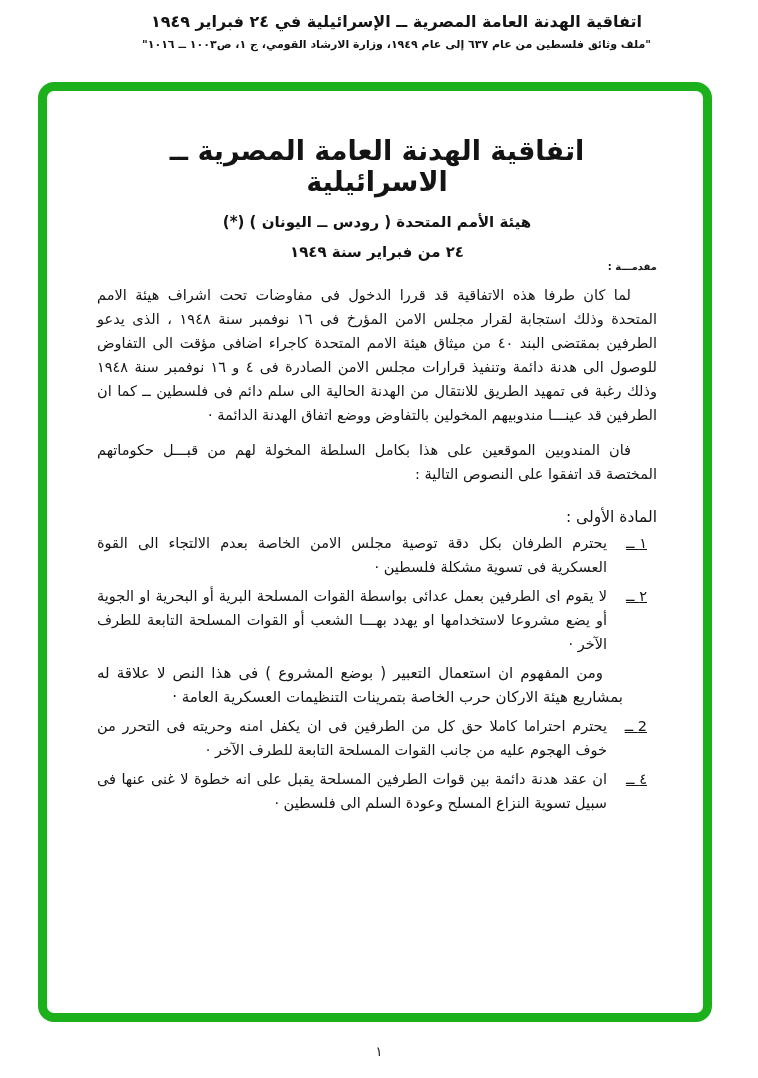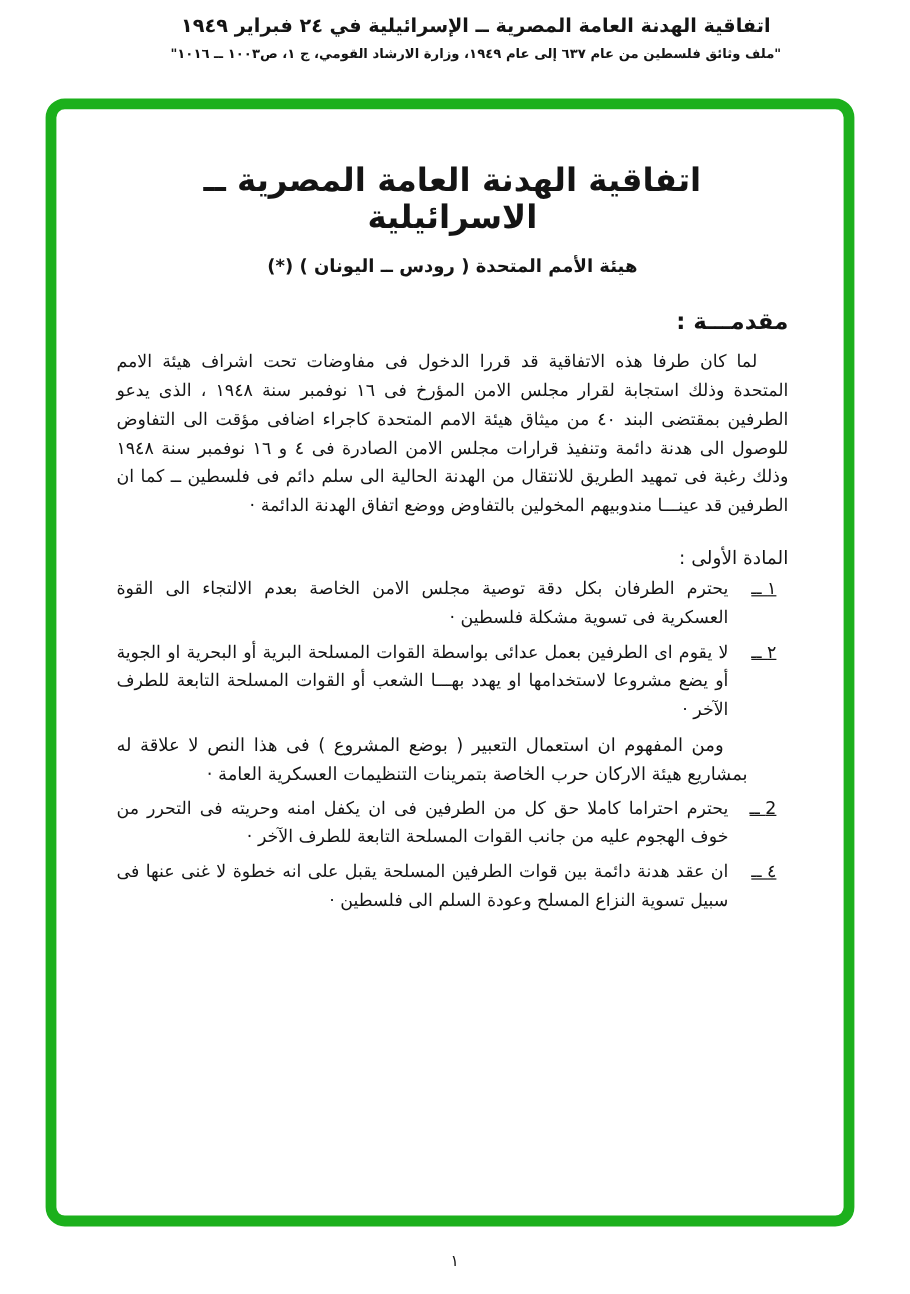--- a/index.html
+++ b/index.html
@@ -19,21 +19,21 @@
     border:9px solid #1cb01c;border-radius:16px;background:#ffffff;
   }
   .content{
     position:absolute;inset:0;padding:26px 46px 20px 50px;overflow:hidden;
   }
   
   .doc-title{margin-top:18px;text-align:center;font-size:27px;font-weight:bold;}
   .doc-subtitle{margin-top:16px;text-align:center;font-size:15px;font-weight:bold;}
   .doc-date{margin-top:12px;text-align:center;font-size:15px;font-weight:bold;}
   
-  .sect-heading{margin-top:26px;font-size:19px;font-weight:bold;}
+  .sect-heading{font-size:10px;font-weight:bold;}
   .para{
     margin-top:11px;font-size:14.5px;line-height:24px;
     text-align:justify;text-justify:inter-word;
   }
   .para.first-indent{text-indent:26px;}
   .article-heading{margin-top:22px;font-size:15.5px;font-weight:normal;}
   
   .item{display:flex;margin-top:5px;padding-right:10px;font-size:14.5px;line-height:24px;}
   .item .num{flex:0 0 40px;white-space:nowrap;font-size:14.5px;text-decoration:underline;}
   .item .txt{flex:1;text-align:justify;text-justify:inter-word;}
@@ -50,23 +50,25 @@
 <div class="top-header">
   <div class="h1">اتفاقية الهدنة العامة المصرية ــ الإسرائيلية في ٢٤ فبراير ١٩٤٩</div>
   <div class="h2">"ملف وثائق فلسطين من عام ٦٣٧ إلى عام ١٩٤٩، وزارة الارشاد القومي، ج ١، ص١٠٠٣ ــ ١٠١٦"</div>
 </div>
 
 <div class="frame">
   <div class="content">
 
     <div class="doc-title">اتفاقية الهدنة العامة المصرية ــ الاسرائيلية</div>
     <div class="doc-subtitle">هيئة الأمم المتحدة ( رودس ــ اليونان ) (*)</div>
+    <div class="doc-date">٢٤ من فبراير سنة ١٩٤٩</div>
 
     <div class="sect-heading">مقدمـــة :</div>
     <div class="para first-indent">لما كان طرفا هذه الاتفاقية قد قررا الدخول فى مفاوضات تحت اشراف هيئة الامم المتحدة وذلك استجابة لقرار مجلس الامن المؤرخ فى ١٦ نوفمبر سنة ١٩٤٨ ، الذى يدعو الطرفين بمقتضى البند ٤٠ من ميثاق هيئة الامم المتحدة كاجراء اضافى مؤقت الى التفاوض للوصول الى هدنة دائمة وتنفيذ قرارات مجلس الامن الصادرة فى ٤ و ١٦ نوفمبر سنة ١٩٤٨ وذلك رغبة فى تمهيد الطريق للانتقال من الهدنة الحالية الى سلم دائم فى فلسطين ــ كما ان الطرفين قد عينـــا مندوبيهم المخولين بالتفاوض ووضع اتفاق الهدنة الدائمة ·</div>
+    <div class="para first-indent">فان المندوبين الموقعين على هذا بكامل السلطة المخولة لهم من قبـــل حكوماتهم المختصة قد اتفقوا على النصوص التالية :</div>
 
     <div class="article-heading">المادة الأولى :</div>
 
     <div class="item">
       <span class="num">١ ــ</span>
       <div class="txt">يحترم الطرفان بكل دقة توصية مجلس الامن الخاصة بعدم الالتجاء الى القوة العسكرية فى تسوية مشكلة فلسطين ·</div>
     </div>
 
     <div class="item">
       <span class="num">٢ ــ</span>

